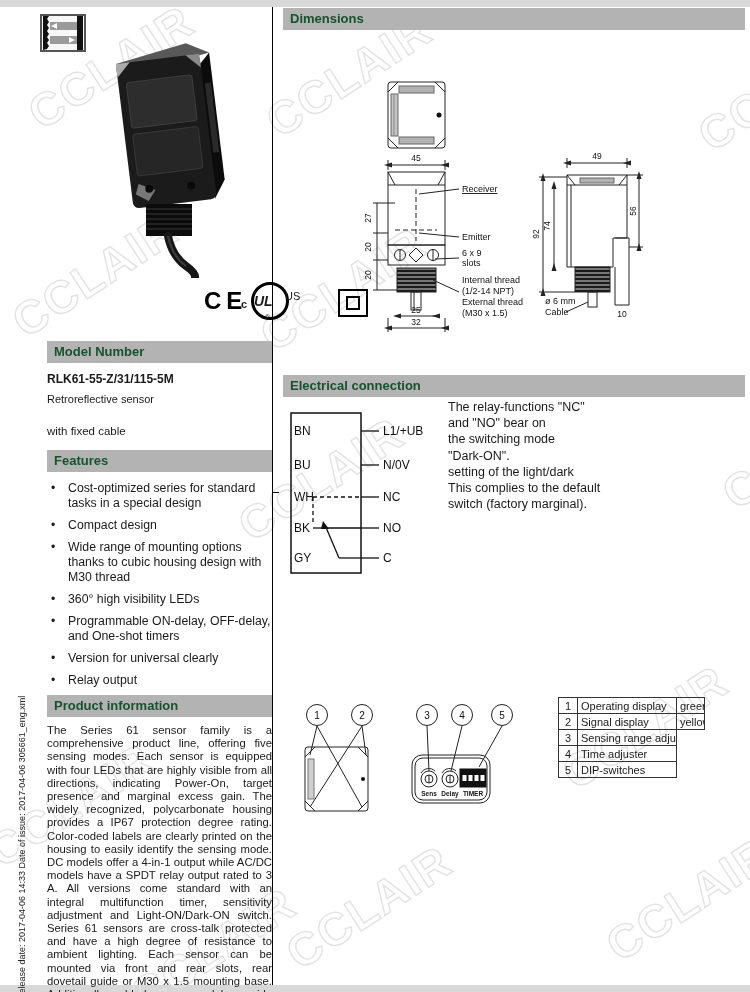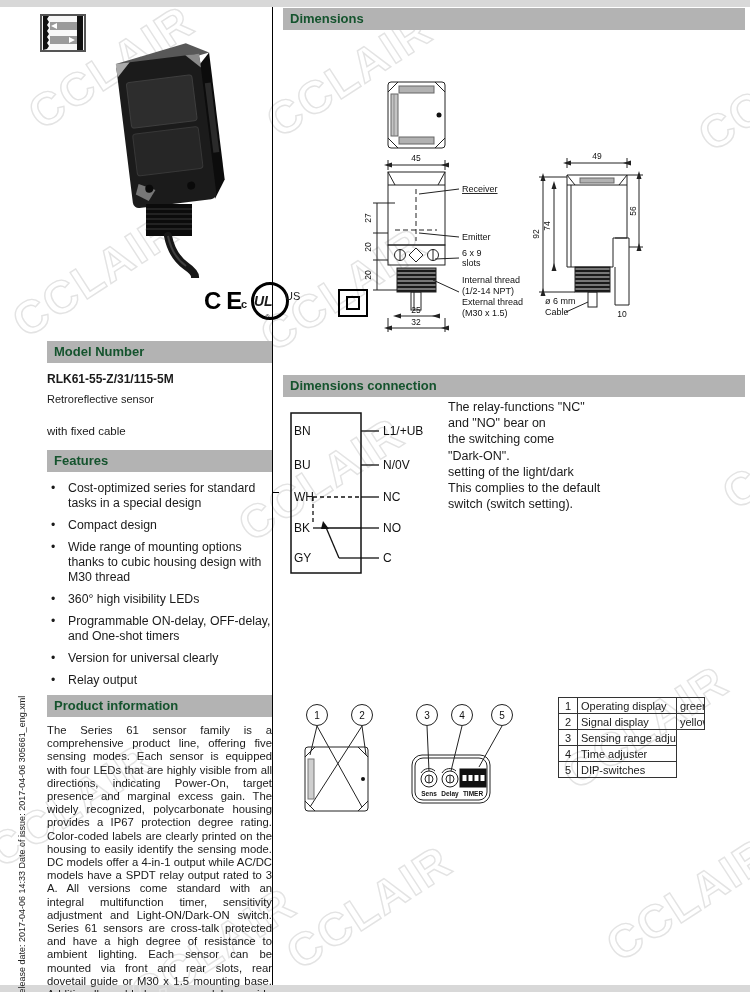--- a/index.html
+++ b/index.html
@@ -263,21 +263,21 @@
         <text class="dimtxt" stroke="none" transform="rotate(-90 353 177)" x="353" y="177" text-anchor="middle">56</text>
         <text class="lbltxt" x="262" y="270" stroke="none">ø 6 mm</text>
         <text class="lbltxt" x="262" y="281" stroke="none">Cable</text>
         <line x1="283" y1="278" x2="305" y2="268"></line>
         <text class="dimtxt" x="339" y="283" text-anchor="middle" stroke="none">10</text>
       </g>
     </svg>
   </div>
 
   <div class="rsec" style="top:375px;height:290px">
-    <div class="bar">Dimensions connection</div>
+    <div class="bar">Electrical connection</div>
     <svg style="position:absolute;left:0;top:26px" width="160" height="190" viewBox="0 0 160 190">
       <rect x="8" y="12" width="70" height="160" fill="none" stroke="#111" stroke-width="1.5"></rect>
       <text x="11" y="34" font-size="12">BN</text>
       <text x="11" y="68" font-size="12">BU</text>
       <text x="11" y="100" font-size="12">WH</text>
       <text x="11" y="131" font-size="12">BK</text>
       <text x="11" y="161" font-size="12">GY</text>
       <g stroke="#111" stroke-width="1.3">
         <line x1="78" y1="30" x2="96" y2="30"></line>
           <line x1="78" y1="64" x2="96" y2="64"></line>
@@ -294,25 +294,25 @@
       <polygon points="40,120 46,128 38,128" fill="#111"></polygon>
       <text x="100" y="34" font-size="12">L1/+UB</text>
       <text x="100" y="68" font-size="12">N/0V</text>
       <text x="100" y="100" font-size="12">NC</text>
       <text x="100" y="131" font-size="12">NO</text>
       <text x="100" y="161" font-size="12">C</text>
     </svg>
     <div class="elec-note">
       <div>The relay-functions "NC"</div>
       <div>and "NO" bear on</div>
-      <div>the switching come</div>
+      <div>the switching mode</div>
       <div>"Dark-ON".</div>
       <div>setting of the light/dark</div>
       <div>This complies to the default</div>
-      <div>switch (switch setting).</div>
+      <div>switch (factory marginal).</div>
     </div>
   </div>
 
   <div class="rsec" style="top:670px;height:160px">
     <svg style="position:absolute;left:0;top:25px" width="462" height="130" viewBox="0 0 462 130">
       <g stroke="#222" stroke-width="1" fill="none">
         <line x1="34" y1="31" x2="27" y2="60"></line>
           <line x1="34" y1="31" x2="79" y2="112"></line>
         <line x1="79" y1="31" x2="83" y2="60"></line>
           <line x1="79" y1="31" x2="27" y2="112"></line>

